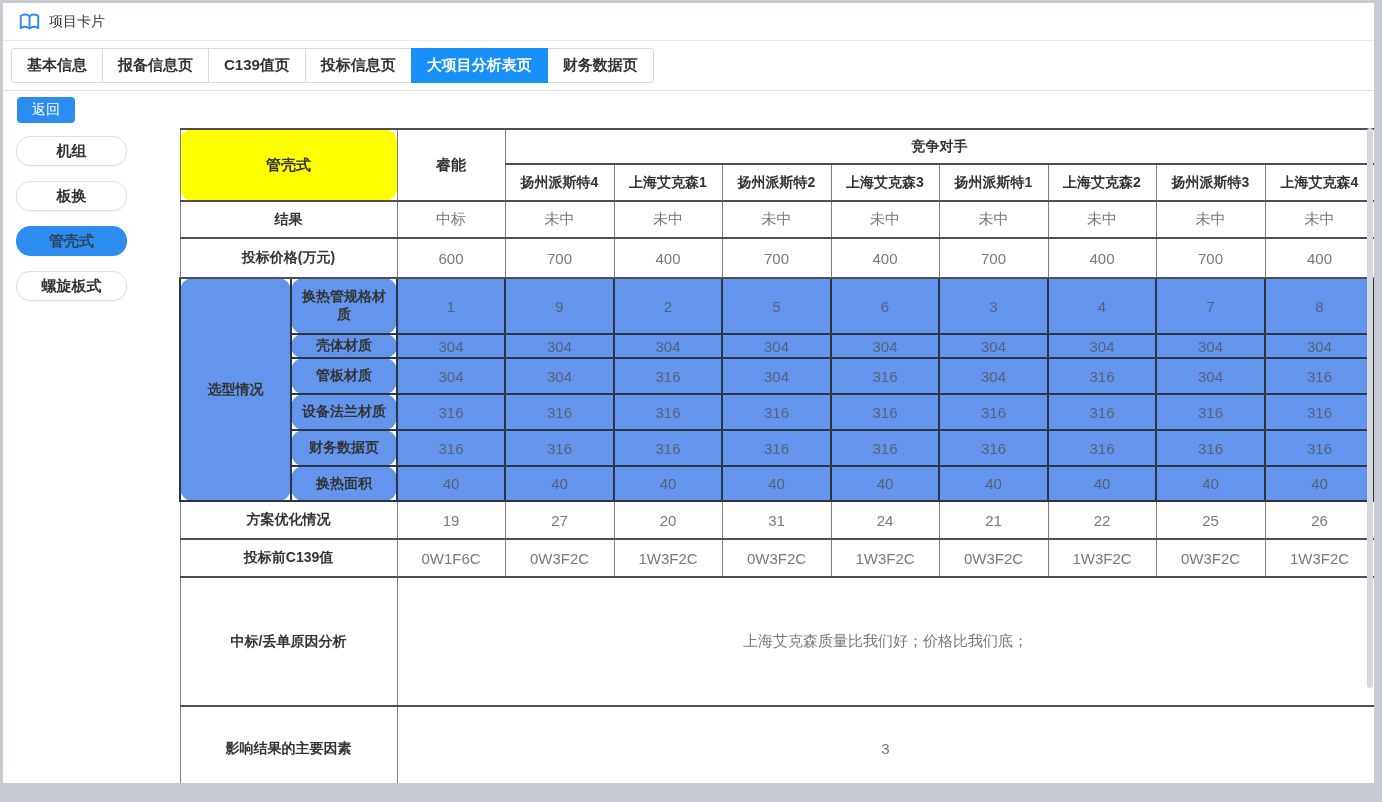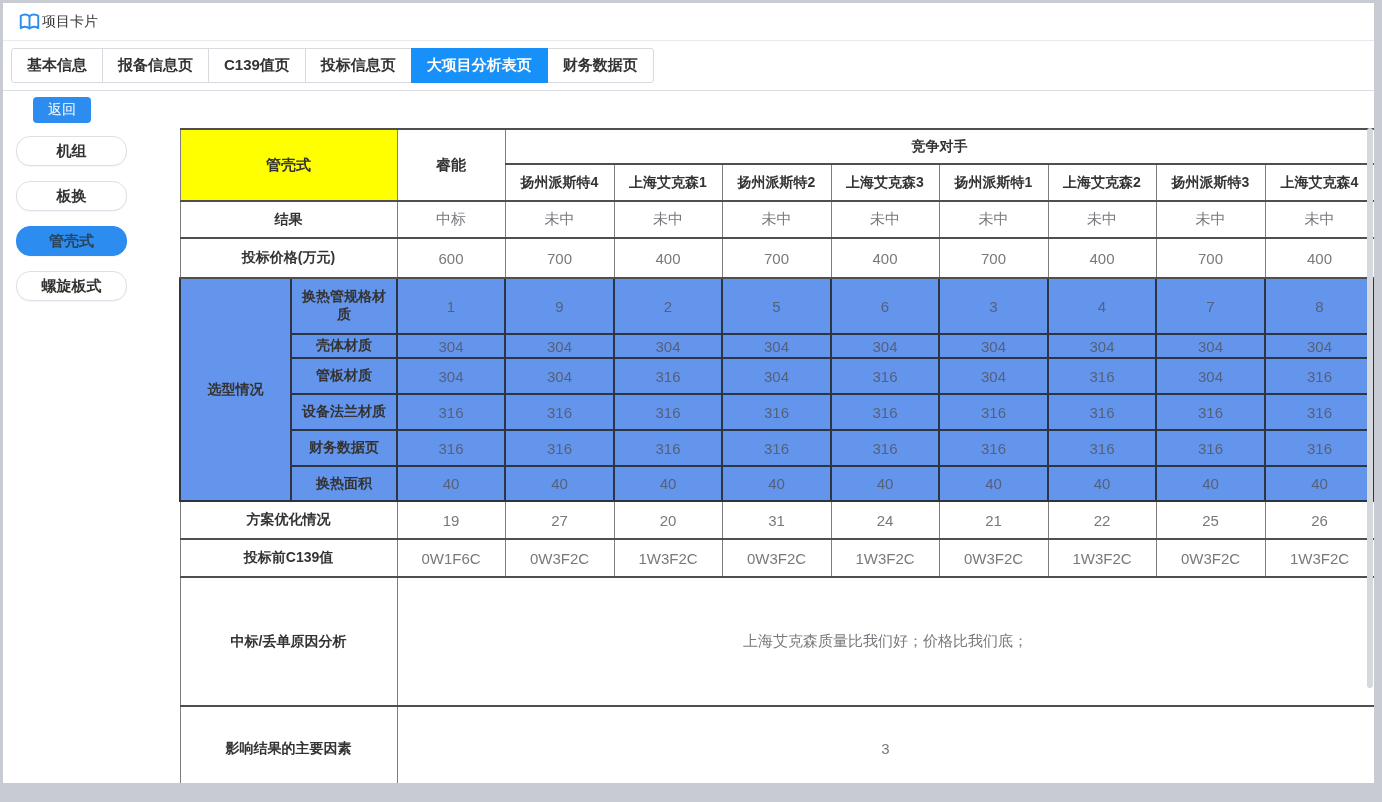--- a/index.html
+++ b/index.html
@@ -14,21 +14,21 @@
     position: absolute; left: 3px; top: 3px;
     width: 1371px; height: 780px;
     background: #fff;
     display: flex; flex-direction: column;
     overflow: hidden;
   }
   
   .titlebar {
     height: 38px; flex: 0 0 38px;
     display: flex; align-items: center;
-    padding-left: 16px; gap: 2px;
+    padding-left: 16px; gap: 9px;
     border-bottom: 1px solid #e8eaec;
     background: #fff;
   }
   .titlebar .app-title { font-size: 14px; color: #333; }
   
   .tabbar {
     height: 50px; flex: 0 0 50px;
     display: flex; align-items: center;
     padding-left: 8px;
     border-bottom: 1px solid #dcdee2;
@@ -45,21 +45,21 @@
     cursor: pointer; white-space: nowrap;
   }
   .tab:first-child { margin-left: 0; border-radius: 3px 0 0 3px; }
   .tab:last-child { border-radius: 0 3px 3px 0; }
   .tab.active {
     background: var(--active-tab, #1890fa);
     border-color: var(--active-tab, #1890fa);
     color: #fff; position: relative; z-index: 1;
   }
   
-  .backbar { height: 37px; flex: 0 0 37px; padding: 6px 0 0 14px; background: #fff; margin-left: 16px; }
+  .backbar { height: 37px; flex: 0 0 37px; padding: 6px 0 0 14px; background: #fff; }
   .back-btn {
     display: inline-block;
     background: var(--primary, #2d8cf0);
     color: #fff; font-size: 14px;
     padding: 4px 15px; border: none; border-radius: 4px;
     font-family: inherit; cursor: pointer;
   }
   
   .body-area { flex: 1 1 auto; display: flex; position: relative; overflow: hidden; background: #fff; }
   .sidebar { width: 176px; flex: 0 0 176px; padding-top: 8px; }
@@ -79,21 +79,21 @@
   }
   .table-wrap { flex: 1 1 auto; overflow: hidden; position: relative; }
   table { border-collapse: collapse; width: 1194px; table-layout: fixed; }
   td {
     border-left: 1px solid #7e7e7e; border-right: 1px solid #7e7e7e;
     border-top: 2px solid #4f4f4f; border-bottom: 2px solid #4f4f4f;
     text-align: center; vertical-align: middle;
     font-size: 15px; color: #77797e;
     padding: 2px 4px; overflow: hidden;
   }
-  td.lbl { font-weight: 700; color: #333; font-size: 14px; }
+  td.lbl { font-weight: 700; color: #333; font-size: 14px; border-radius: 13px; }
   td.big { font-size: 15px; }
   td.yellow { background: var(--highlight-yellow, #ffff00); }
   td.blue {
     background: var(--cell-blue, #6495ed);
     border: 2px solid #2e3542;
     color: #55617a;
   }
   td.blue.lbl { color: #333; }
   .vscroll {
     position: absolute; right: 1px; top: 0;

